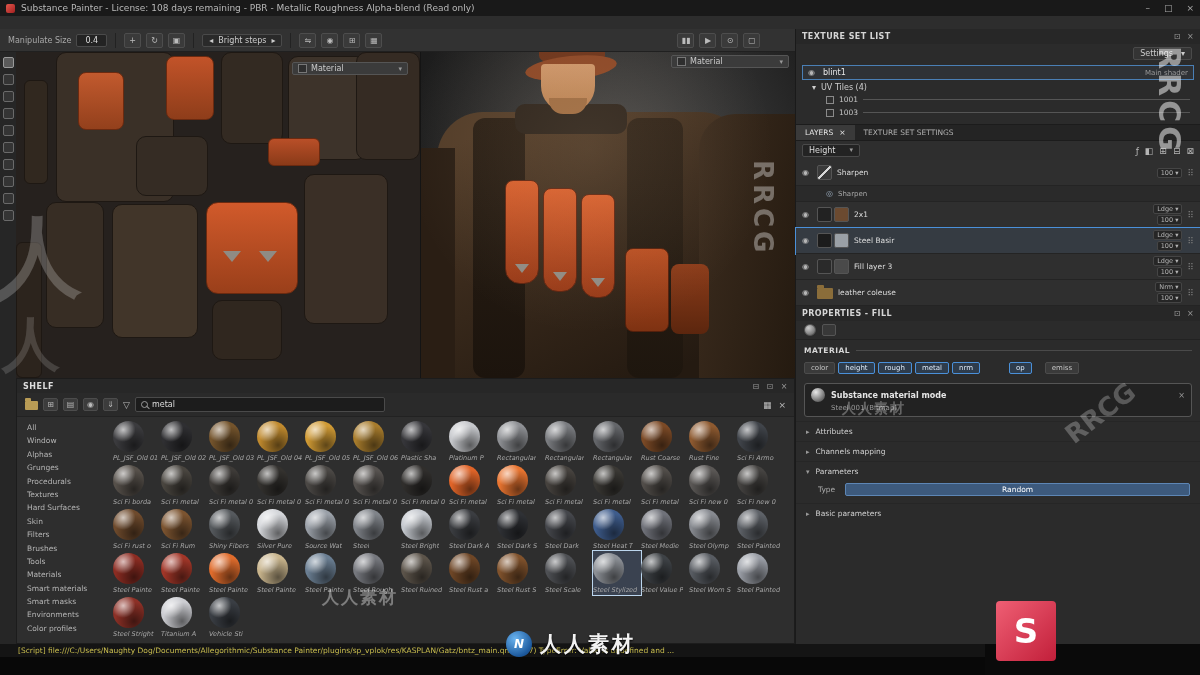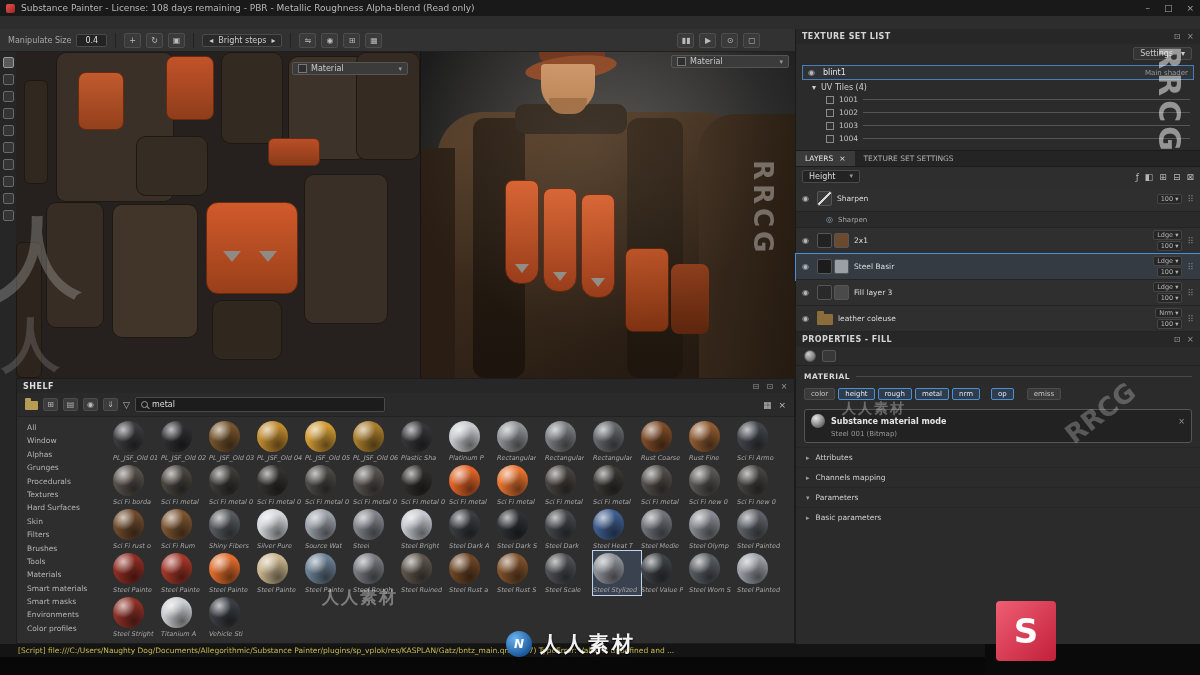--- a/index.html
+++ b/index.html
@@ -135,21 +135,21 @@
   .handle{color:#777;font-size:9px;flex:none;}
   .props-icons{display:flex;gap:6px;padding:3px 8px;border-bottom:1px solid #222;align-items:center;}
   .pi{width:14px;height:12px;border:1px solid #555;background:#383838;border-radius:2px;}
   .pi.sphere-ico{width:12px;height:12px;border-radius:50%;background:radial-gradient(circle at 35% 30%,#ccc,#555);}
   .mat-section{display:flex;align-items:center;gap:6px;padding:6px 8px 2px;}
   .mat-section .line{flex:1;height:1px;background:#4a4a4a;}
   .mat-label{color:#d8d8d8;font-size:7.5px;letter-spacing:.5px;font-weight:bold;}
   .channels{display:flex;gap:3px;padding:5px 8px;}
   .chbtn{border:1px solid #4c4c4c;background:#3a3a3a;color:#c5c5c5;font-size:7px;padding:1px 6px;border-radius:2px;}
   .chbtn.on{border-color:#4a90d9;background:#2e3c4c;color:#dce8f5;}
-  .chbtn:nth-child(6){margin-left:8px;}
+  .chbtn:nth-child(6){margin-left:26px;}
   .chbtn:nth-child(7){margin-left:10px;}
   .mat-slot{margin:4px 8px;border:1px solid #555;background:#222;border-radius:3px;padding:4px 6px;}
   .ms-row1{display:flex;align-items:center;gap:6px;}
   .ms-sphere{width:14px;height:14px;border-radius:50%;background:radial-gradient(circle at 35% 30%,#e8e8e8,#6a6a6a 70%,#333);flex:none;}
   .ms-name{color:#e5e5e5;font-size:8px;font-weight:bold;}
   .ms-x{margin-left:auto;color:#999;}
   .ms-sub{padding-left:20px;color:#999;font-size:7px;margin-top:2px;}
   .sec-row{display:flex;gap:6px;align-items:center;padding:5px 10px;color:#d0d0d0;font-size:7.5px;border-top:1px solid #262626;}
   .caret{color:#999;font-size:7px;}
   .param-row{display:flex;align-items:center;gap:10px;padding:2px 10px 7px 22px;}
@@ -593,31 +593,21 @@
       <span>UV Tiles (4)</span>
     </div>
     <div id="tilelist">
         <div class="tile-row">
           <span class="tile-ico"></span>
           <span class="tile-num">1001</span>
           <span class="tile-line"></span>
         </div>
         <div class="tile-row">
           <span class="tile-ico"></span>
-          <span class="tile-num">1002</span>
-          <span class="tile-line"></span>
-        </div>
-        <div class="tile-row">
-          <span class="tile-ico"></span>
           <span class="tile-num">1003</span>
-          <span class="tile-line"></span>
-        </div>
-        <div class="tile-row">
-          <span class="tile-ico"></span>
-          <span class="tile-num">1004</span>
           <span class="tile-line"></span>
         </div>
       </div>
 
     <div class="tabs">
       <span class="tab active">
         <span>LAYERS</span>
         <span>×</span>
       </span>
       <span class="tab">
@@ -745,20 +735,24 @@
       <span class="caret">▸</span>
       <span>Attributes</span>
     </div>
     <div class="sec-row">
       <span class="caret">▸</span>
       <span>Channels mapping</span>
     </div>
     <div class="sec-row">
       <span class="caret">▾</span>
       <span>Parameters</span>
+    </div>
+    <div class="param-row">
+      <span class="param-label">Type</span>
+      <span class="param-dd">Random</span>
     </div>
     <div class="sec-row">
       <span class="caret">▸</span>
       <span>Basic parameters</span>
     </div>
   </div>
 
   <div class="wm wm-vert1">RRCG</div>
   <div class="wm wm-vert2">RRCG</div>
   <div class="wm wm-diag">RRCG</div>

